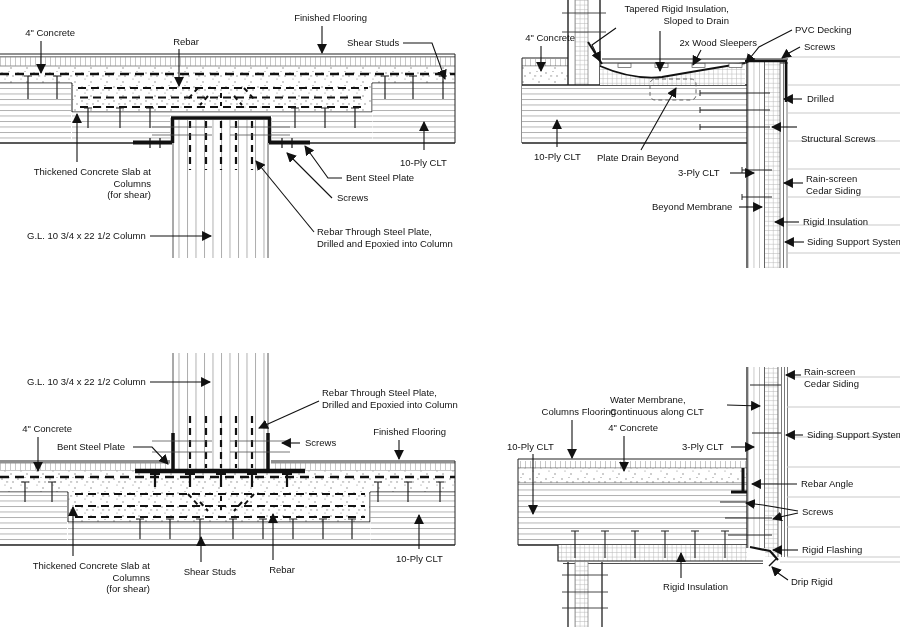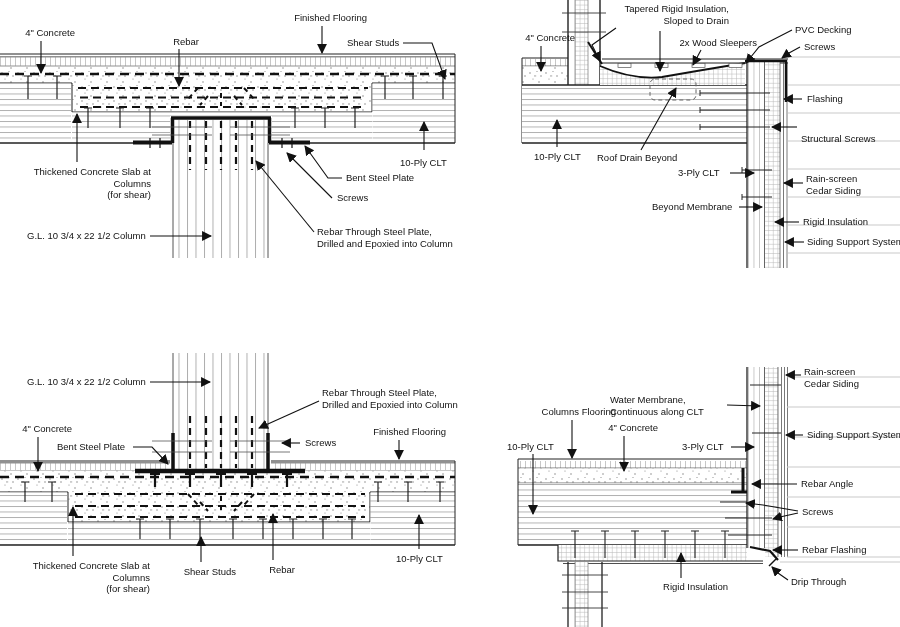--- a/index.html
+++ b/index.html
@@ -236,24 +236,24 @@
 <div class="lbl nw" style="left:337px;top:192px">Screws</div>
 <div class="lbl" style="left:317px;top:226px;width:170px">Rebar Through Steel Plate,
 Drilled and Epoxied into Column</div>
 
 <div class="lbl c" style="left:597px;top:3px;width:132px">Tapered Rigid Insulation,
 Sloped to Drain</div>
 <div class="lbl c" style="left:507px;top:32px;width:68px">4" Concrete</div>
 <div class="lbl c" style="left:663px;top:37px;width:94px">2x Wood Sleepers</div>
 <div class="lbl nw" style="left:795px;top:24px">PVC Decking</div>
 <div class="lbl nw" style="left:804px;top:41px">Screws</div>
-<div class="lbl nw" style="left:807px;top:93px">Flashing</div>
+<div class="lbl nw" style="left:807px;top:93px">Drilled</div>
 <div class="lbl nw" style="left:801px;top:133px">Structural Screws</div>
 <div class="lbl nw" style="left:534px;top:151px">10-Ply CLT</div>
-<div class="lbl nw" style="left:597px;top:152px">Roof Drain Beyond</div>
+<div class="lbl nw" style="left:597px;top:152px">Plate Drain Beyond</div>
 <div class="lbl nw" style="left:678px;top:167px">3-Ply CLT</div>
 <div class="lbl" style="left:806px;top:173px;width:66px">Rain-screen
 Cedar Siding</div>
 <div class="lbl nw" style="left:652px;top:201px">Beyond Membrane</div>
 <div class="lbl nw" style="left:803px;top:216px">Rigid Insulation</div>
 <div class="lbl nw" style="left:807px;top:236px">Siding Support System</div>
 
 <div class="lbl nw" style="left:27px;top:376px">G.L. 10 3/4 x 22 1/2 Column</div>
 <div class="lbl" style="left:322px;top:387px;width:170px">Rebar Through Steel Plate,
 Drilled and Epoxied into Column</div>
@@ -271,17 +271,17 @@
 Cedar Siding</div>
 <div class="lbl r" style="left:610px;top:394px;width:114px">Water Membrane,
 Continuous along CLT</div>
 <div class="lbl nw" style="left:807px;top:429px">Siding Support System</div>
 <div class="lbl c" style="left:530px;top:406px;width:86px">Columns Flooring</div>
 <div class="lbl c" style="left:590px;top:422px;width:68px">4" Concrete</div>
 <div class="lbl nw" style="left:682px;top:441px">3-Ply CLT</div>
 <div class="lbl nw" style="left:507px;top:441px">10-Ply CLT</div>
 <div class="lbl nw" style="left:801px;top:478px">Rebar Angle</div>
 <div class="lbl nw" style="left:802px;top:506px">Screws</div>
-<div class="lbl nw" style="left:802px;top:544px">Rebar Flashing</div>
-<div class="lbl nw" style="left:791px;top:576px">Drip Through</div>
+<div class="lbl nw" style="left:802px;top:544px">Rigid Flashing</div>
+<div class="lbl nw" style="left:791px;top:576px">Drip Rigid</div>
 <div class="lbl c" style="left:636px;top:581px;width:92px">Rigid Insulation</div>
 
 </div>
 
 </body></html>

